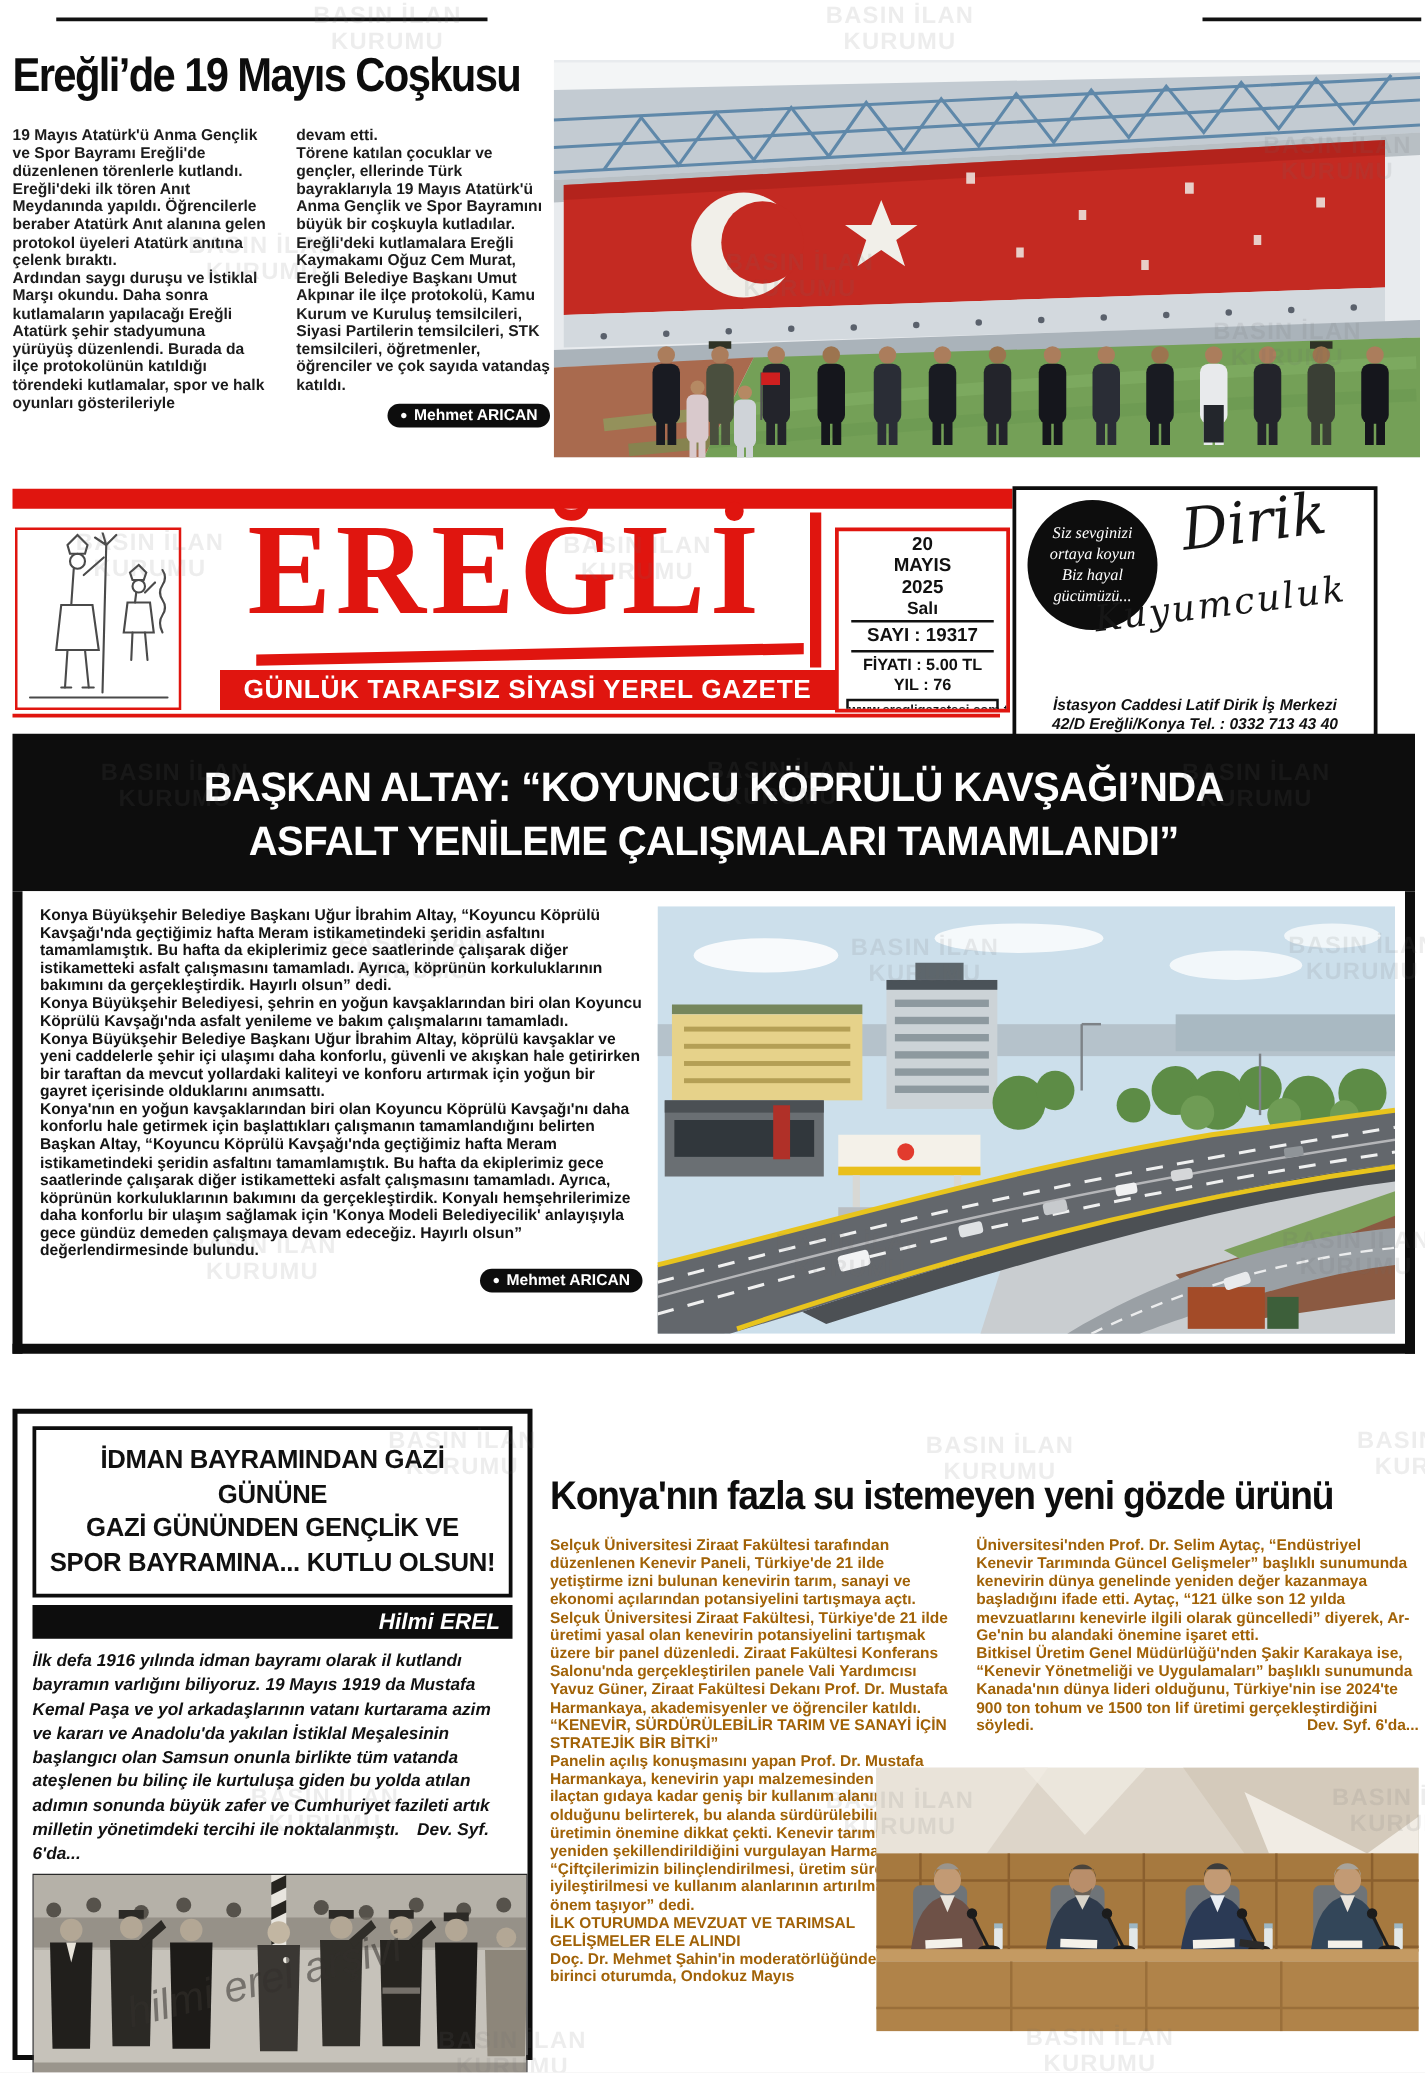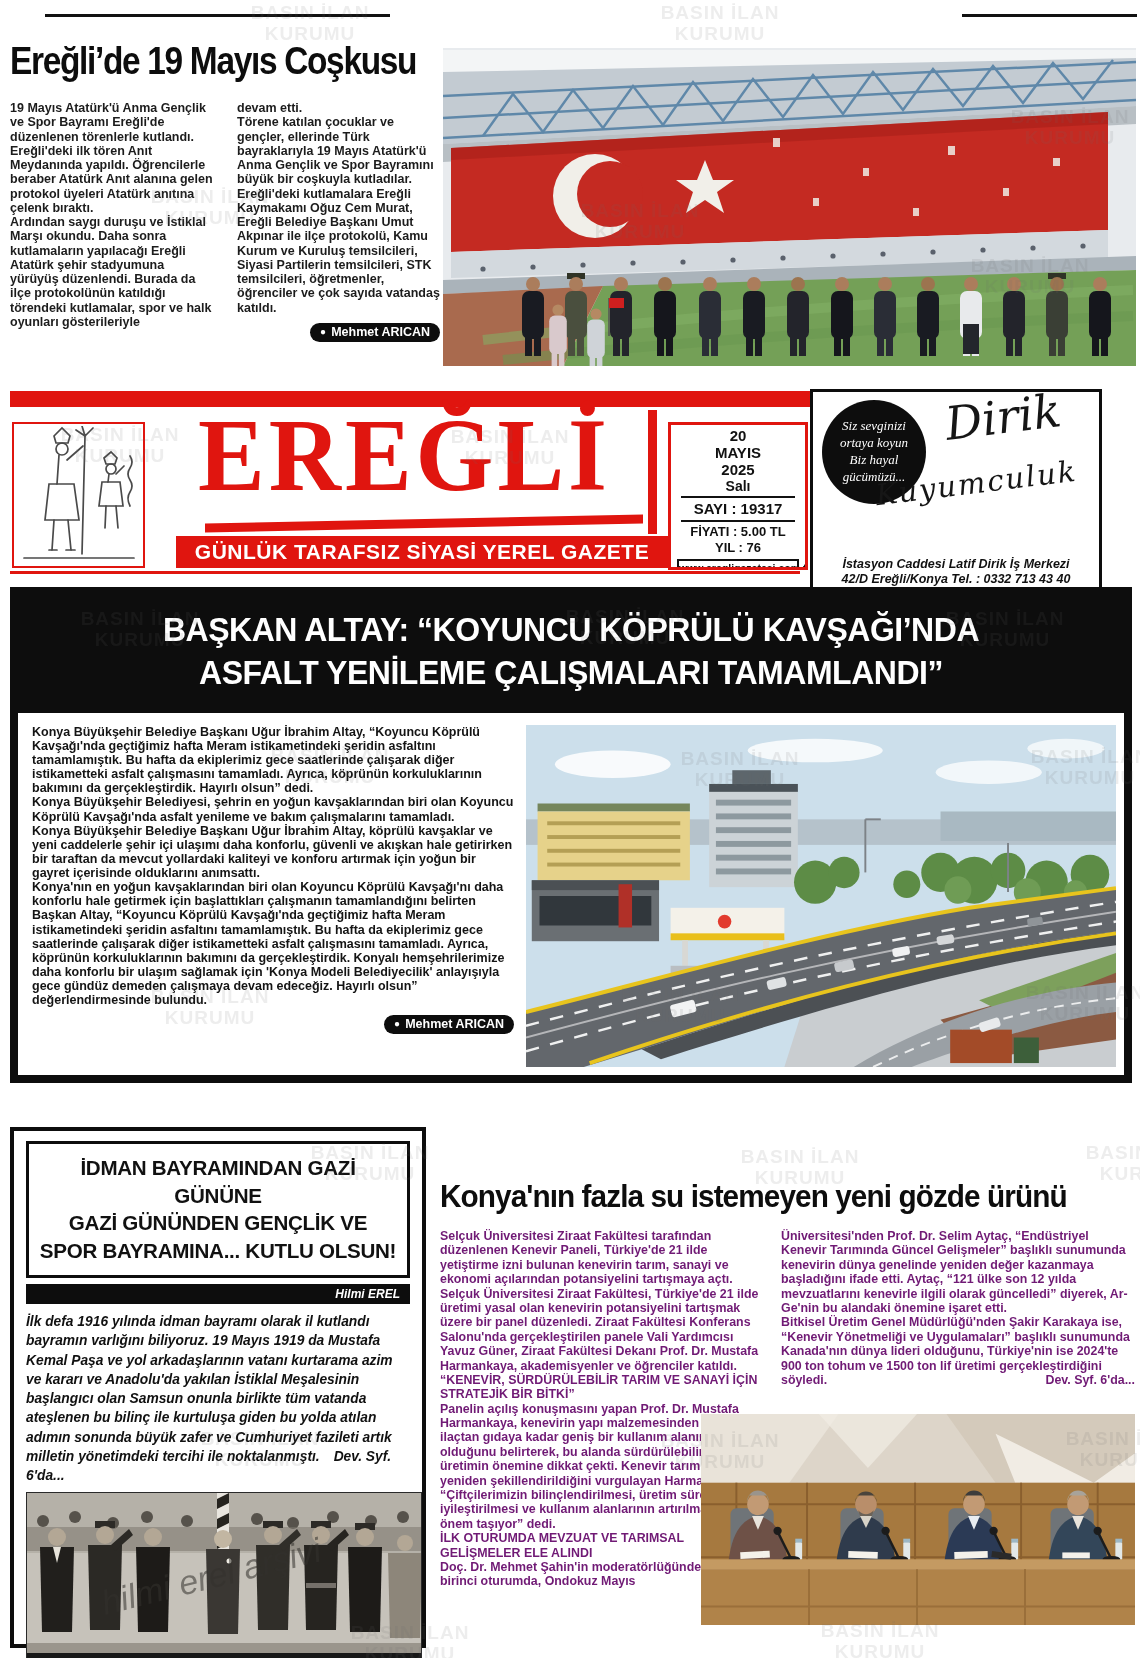--- a/index.html
+++ b/index.html
@@ -101,38 +101,38 @@
   .main-text p { margin:0; }
   .main-photo { flex:1; height:100%; }
 
   
   .left-box { position:absolute; left:10px; top:1127px; width:416px; height:521px;
               border:4px solid #0d0d0d; background:#fff; padding:10px 12px 0; }
   .lb-title { border:3px solid #0d0d0d; text-align:center; font-weight:bold;
               font-size:21px; line-height:1.32; letter-spacing:-.3px; padding:10px 2px; }
   .lb-title div { transform:scaleX(.98); }
   .lb-author { background:#0d0d0d; color:#fff; text-align:right; font-style:italic;
-               font-weight:bold; font-size:12px; padding:3px 10px; margin-top:6px; }
+               font-weight:bold; font-size:18px; padding:3px 10px; margin-top:6px; }
   .lb-body { margin-top:8px; font-size:13.8px; font-weight:bold; font-style:italic;
              line-height:1.4; }
   .lb-cont { margin-left:14px; }
   .lb-photo { position:relative; margin-top:6px; width:396px; border:1px solid #2a2a2a; }
   .lb-photo svg { display:block; }
   .lb-caption { background:#181818; color:#fff; font-weight:bold; font-size:14.5px;
                 text-align:center; padding:4px 2px; }
 
   
   .bottom-article { position:absolute; left:440px; top:1178px; width:697px; }
   .b-title { font-size:32px; font-weight:bold; letter-spacing:-1px; white-space:nowrap;
              transform:scaleX(.93); transform-origin:left top; margin-bottom:14px;
              color:#0d0d0d; }
   .b-cols { display:flex; gap:16px; }
   .b-col1 { width:325px; flex:none; }
   .b-col2 { flex:1; }
-  .b-col1, .b-col2 { font-size:12.4px; font-weight:bold; line-height:1.16; color:#701a75; }
+  .b-col1, .b-col2 { font-size:12.4px; font-weight:bold; line-height:1.16; color:#a16207; }
   .b-cols p { margin:0; }
   .b-cont { text-align:right; margin-top:-14px; padding-right:2px; }
   .b-photo { width:434px; margin-left:-80px; margin-top:26px; display:block; }
 </style>
 </head>
 <body>
 
 <div class="page">
 
   <div class="trim trim-l"></div>

